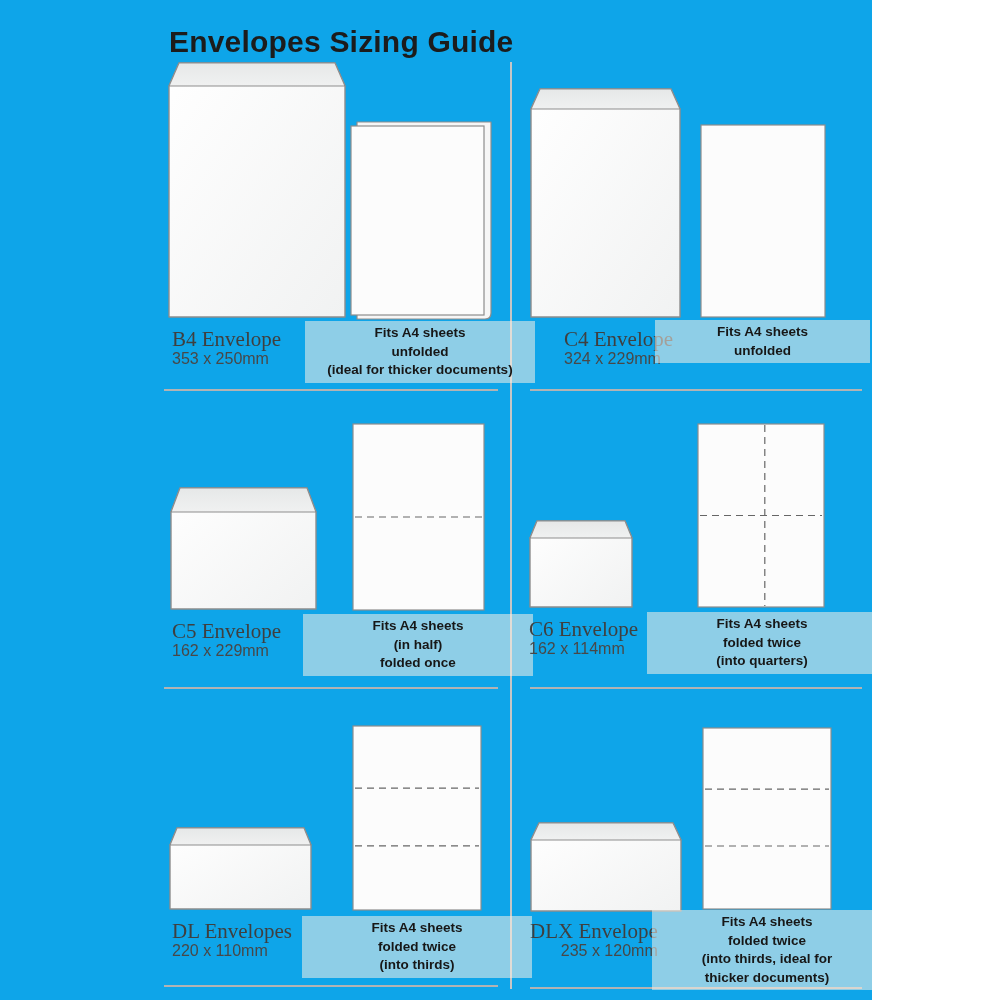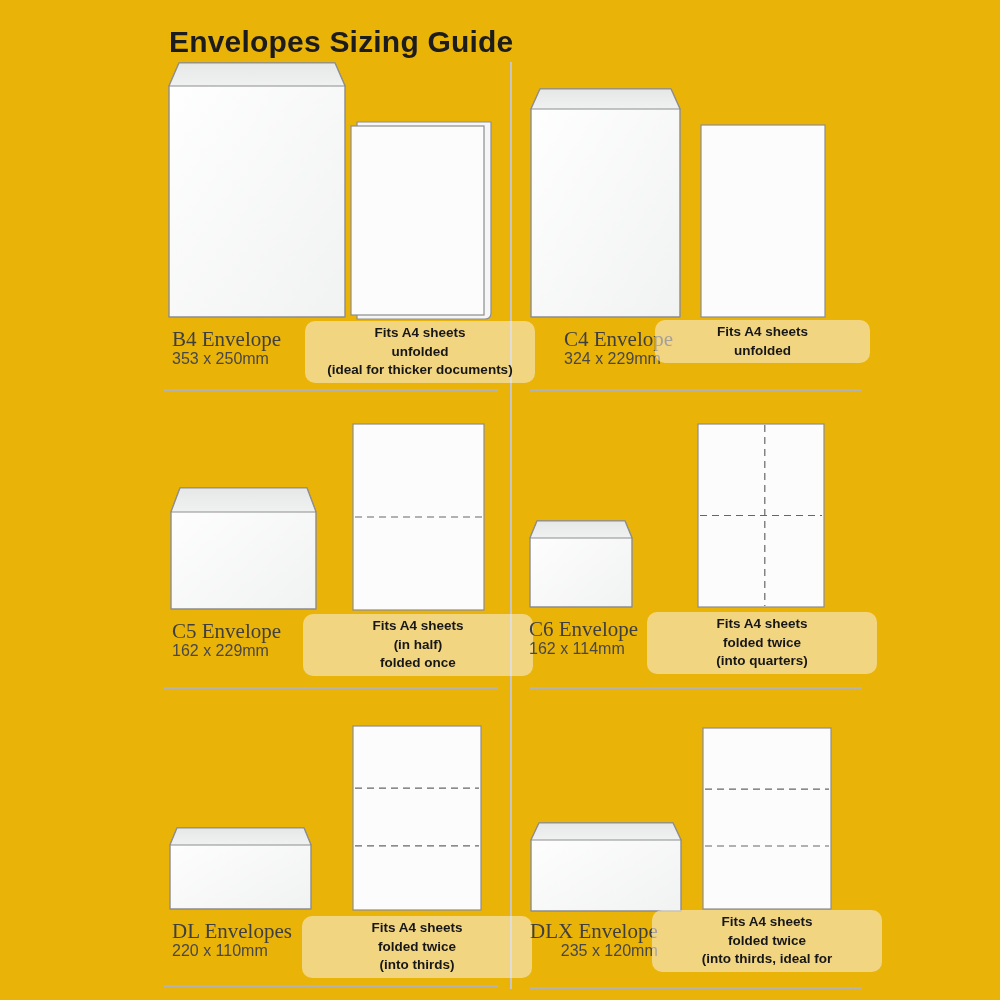--- a/index.html
+++ b/index.html
@@ -1,33 +1,33 @@
 <!DOCTYPE html>
 <html><head>
 <meta charset="utf-8">
 <style>
   html,body{margin:0;padding:0;background:#fff;}
   #stage{
-    position:relative;width:1000px;height:1000px;background:#eab308;
+    position:relative;width:872px;height:1000px;background:#0ea5e9;
     font-family:"Liberation Sans", sans-serif;overflow:hidden;
   }
   #page-title{
     position:absolute;left:169px;top:5px;font-size:30px;font-weight:bold;
     color:#1c1c1c;letter-spacing:0.2px;
   }
   .vdivider{position:absolute;width:1.5px;background:#c6c6c6;}
   .hdivider{position:absolute;height:1.5px;background:#b3b3b3;}
   .env,.paper{position:absolute;line-height:0;}
   .label{position:absolute;}
   .env-name{font-size:21px;color:#3f3f3f;line-height:20px;font-family:Liberation Serif, serif;}
   .env-dims{font-size:16px;color:#484848;line-height:14px;margin-top:3px;}
   .caption{
     position:absolute;text-align:center;font-size:13.5px;font-weight:bold;
     color:#171717;line-height:18.5px;background:rgba(247,241,229,0.55);
-    padding:3px 0;white-space:nowrap;border-radius:10px;
+    padding:3px 0;white-space:nowrap;
   }
 </style>
 </head>
 <body>
 
 <div id="stage">
 
   <h1 id="page-title">Envelopes Sizing Guide</h1>
 
   <div class="vdivider" style="left:510px;top:62px;height:927px;"></div>
@@ -209,16 +209,17 @@
           <line x1="3" y1="119.0" x2="127" y2="119.0" stroke="#666666" stroke-width="1.2" stroke-dasharray="7,5"></line>
         </svg></div>
     <div class="label" style="left:530px;top:921px;text-align:right;">
       <div class="env-name">DLX Envelope</div>
       <div class="env-dims">235 x 120mm</div>
     </div>
     <div class="caption" style="left:652px;top:910px;width:230px;">
       <div>Fits A4 sheets</div>
       <div>folded twice</div>
       <div>(into thirds, ideal for</div>
+      <div>thicker documents)</div>
     </div>
   </section>
 
 </div>
 
 </body></html>

